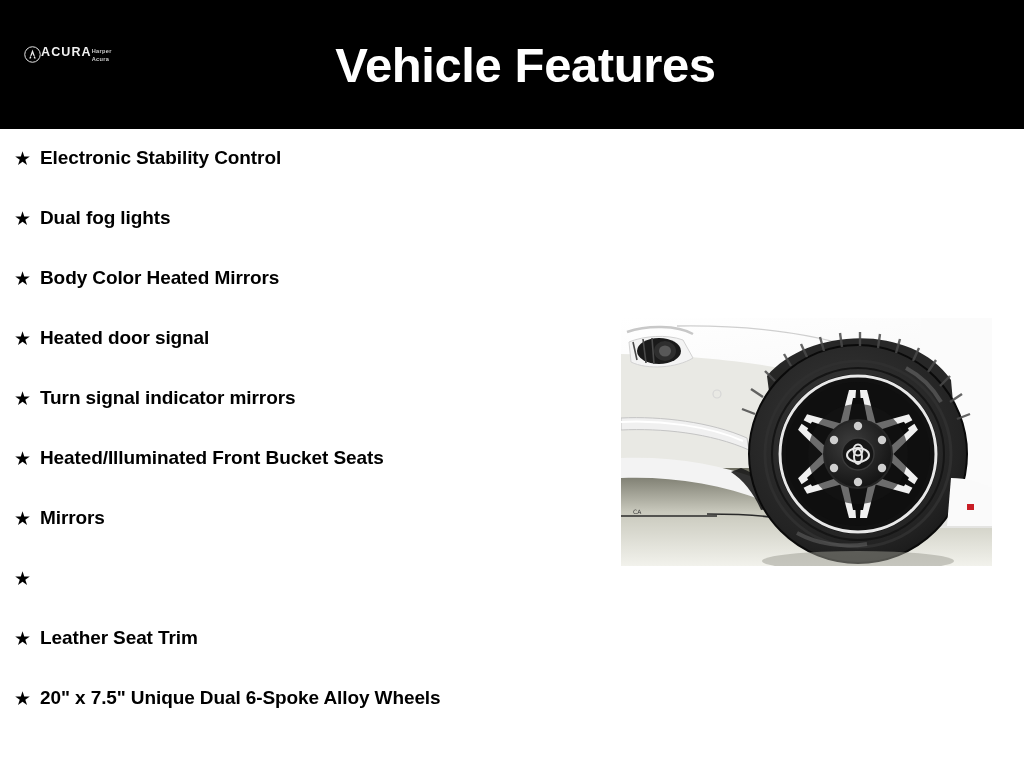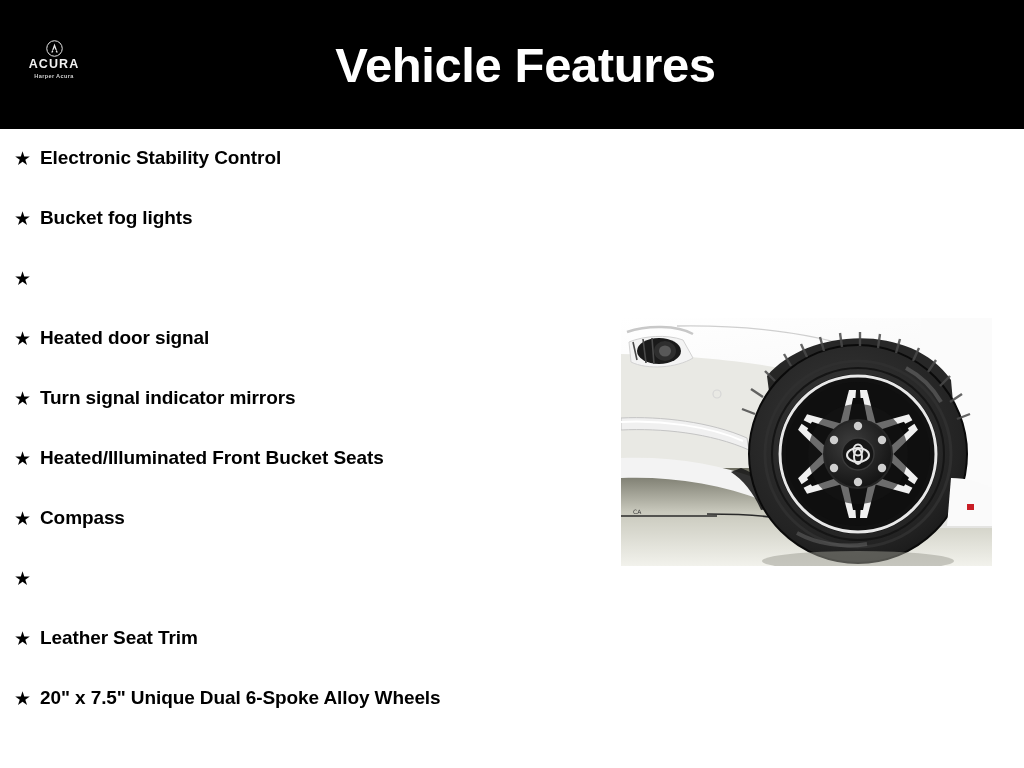--- a/index.html
+++ b/index.html
@@ -22,26 +22,25 @@
     top: 0;
     left: 0;
     width: 1024px;
     height: 129px;
     background: #000000;
     overflow: hidden;
   }
   .brand-logo {
     position: absolute;
     left: 24px;
-    top: 40px;
+    top: 46px;
     width: 60px;
     height: 46px;
     display: flex;
-    flex-direction: column;
-    align-items: center;
+    flex-direction: row;
     justify-content: flex-start;
   }
   .brand-mark {
     width: 17px;
     height: 17px;
     position: relative;
     margin-bottom: 1px;
   }
   .brand-mark svg { display: block; }
   .brand-word {
@@ -147,40 +146,41 @@
   <div class="page-title">Vehicle Features</div>
 </div>
 
 <ul class="feature-list">
   <li class="feature-item">
     <span class="bullet-star">★</span>
     <span class="feature-label">Electronic Stability Control</span>
   </li>
   <li class="feature-item">
     <span class="bullet-star">★</span>
-    <span class="feature-label">Bucket fog lights</span>
-  </li>
-  <li class="feature-item">
-    <span class="bullet-star">★</span>
+    <span class="feature-label">Dual fog lights</span>
+  </li>
+  <li class="feature-item">
+    <span class="bullet-star">★</span>
+    <span class="feature-label">Body Color Heated Mirrors</span>
   </li>
   <li class="feature-item">
     <span class="bullet-star">★</span>
     <span class="feature-label">Heated door signal</span>
   </li>
   <li class="feature-item">
     <span class="bullet-star">★</span>
     <span class="feature-label">Turn signal indicator mirrors</span>
   </li>
   <li class="feature-item">
     <span class="bullet-star">★</span>
     <span class="feature-label">Heated/Illuminated Front Bucket Seats</span>
   </li>
   <li class="feature-item">
     <span class="bullet-star">★</span>
-    <span class="feature-label">Compass</span>
+    <span class="feature-label">Mirrors</span>
   </li>
   <li class="feature-item">
     <span class="bullet-star">★</span>
   </li>
   <li class="feature-item">
     <span class="bullet-star">★</span>
     <span class="feature-label">Leather Seat Trim</span>
   </li>
   <li class="feature-item">
     <span class="bullet-star">★</span>

